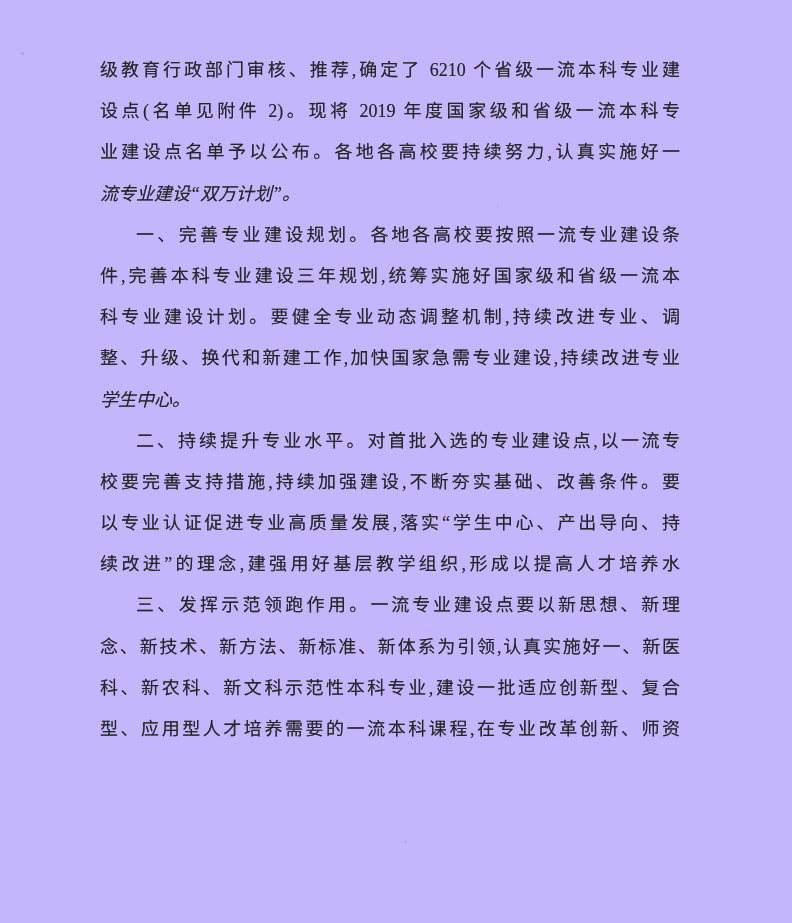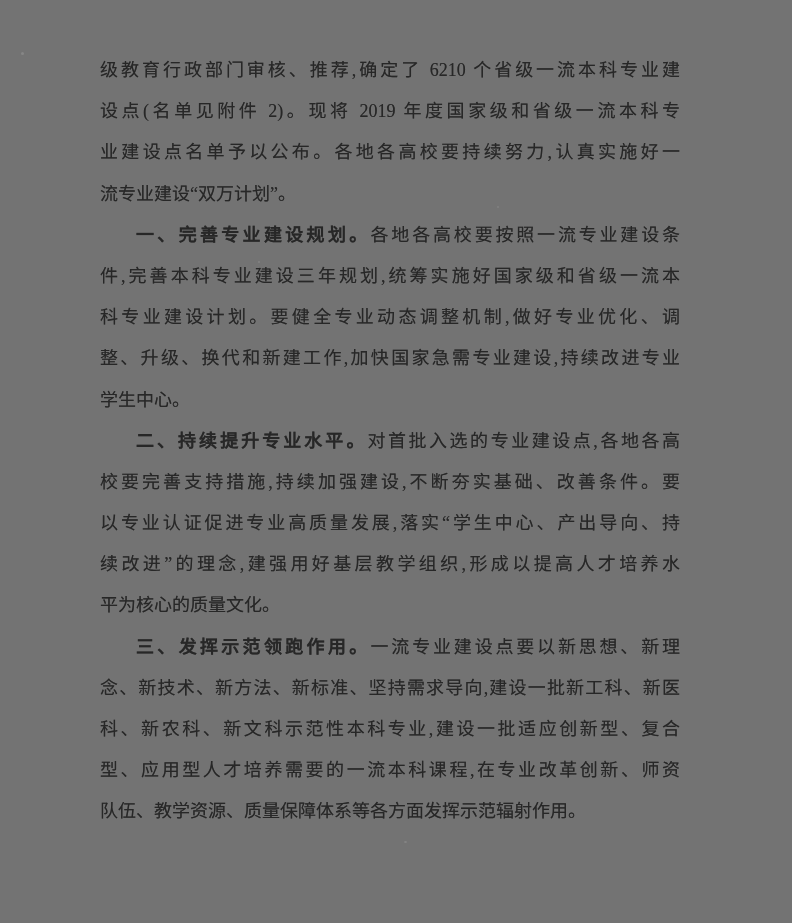--- a/index.html
+++ b/index.html
@@ -4,21 +4,21 @@
 <style>
   html, body {
     margin: 0;
     padding: 0;
     background: #ffffff;
   }
   .page {
     position: relative;
     width: 792px;
     height: 923px;
-    background: #737373;
+    background: #c4b5fd;
     overflow: hidden;
     font-family: "Liberation Serif", "DejaVu Serif", serif;
   }
   .text-block {
     position: absolute;
     left: 100px;
     top: 50px;
     width: 580px;
     color: #272727;
     font-size: 18px;
@@ -28,26 +28,27 @@
   .line {
     text-align: justify;
     text-align-last: justify;
     text-justify: inter-character;
     height: 41.2px;
     overflow: visible;
   }
   .line.no-justify {
     text-align: left;
     text-align-last: left;
+    font-style: italic;
   }
   .line.indent {
     text-indent: 2em;
   }
   .lead {
-    font-weight: 700;
+    font-weight: 400;
     font-family: "Liberation Sans", "DejaVu Sans", sans-serif;
     letter-spacing: 0.5px;
     margin-top: 40px;
   }
   .speck {
     position: absolute;
     border-radius: 50%;
     background: #9a9a9a;
   }
   .speck.s1 { left: 21px;  top: 52px;  width: 3px; height: 3px; opacity: 0.5; }
@@ -78,70 +79,64 @@
 
   <div class="line indent">
     <span class="lead">一、完善专业建设规划。</span><span class="body-text">各地各高校要按照一流专业建设条</span>
   </div>
 
   <div class="line">
     <span class="body-text">件,完善本科专业建设三年规划,统筹实施好国家级和省级一流本</span>
   </div>
 
   <div class="line">
-    <span class="body-text">科专业建设计划。要健全专业动态调整机制,做好专业优化、调</span>
+    <span class="body-text">科专业建设计划。要健全专业动态调整机制,持续改进专业、调</span>
   </div>
 
   <div class="line">
     <span class="body-text">整、升级、换代和新建工作,加快国家急需专业建设,持续改进专业</span>
   </div>
 
   <div class="line no-justify">
     <span class="body-text">学生中心。</span>
   </div>
 
   <div class="line indent">
-    <span class="lead">二、持续提升专业水平。</span><span class="body-text">对首批入选的专业建设点,各地各高</span>
+    <span class="lead">二、持续提升专业水平。</span><span class="body-text">对首批入选的专业建设点,以一流专</span>
   </div>
 
   <div class="line">
     <span class="body-text">校要完善支持措施,持续加强建设,不断夯实基础、改善条件。要</span>
   </div>
 
 
 
   <div class="line">
     <span class="body-text">以专业认证促进专业高质量发展,落实“学生中心、产出导向、持</span>
   </div>
 
   <div class="line">
     <span class="body-text">续改进”的理念,建强用好基层教学组织,形成以提高人才培养水</span>
   </div>
 
-  <div class="line no-justify">
-    <span class="body-text">平为核心的质量文化。</span>
-  </div>
 
   <div class="line indent">
     <span class="lead">三、发挥示范领跑作用。</span><span class="body-text">一流专业建设点要以新思想、新理</span>
   </div>
 
   <div class="line">
-    <span class="body-text">念、新技术、新方法、新标准、坚持需求导向,建设一批新工科、新医</span>
+    <span class="body-text">念、新技术、新方法、新标准、新体系为引领,认真实施好一、新医</span>
   </div>
 
   <div class="line">
     <span class="body-text">科、新农科、新文科示范性本科专业,建设一批适应创新型、复合</span>
   </div>
 
   <div class="line">
     <span class="body-text">型、应用型人才培养需要的一流本科课程,在专业改革创新、师资</span>
   </div>
 
-  <div class="line no-justify">
-    <span class="body-text">队伍、教学资源、质量保障体系等各方面发挥示范辐射作用。</span>
-  </div>
 </div>
   <div class="speck s1"></div>
   <div class="speck s2"></div>
   <div class="speck s3"></div>
   <div class="speck s4"></div>
 </div>
 
 </body></html>

